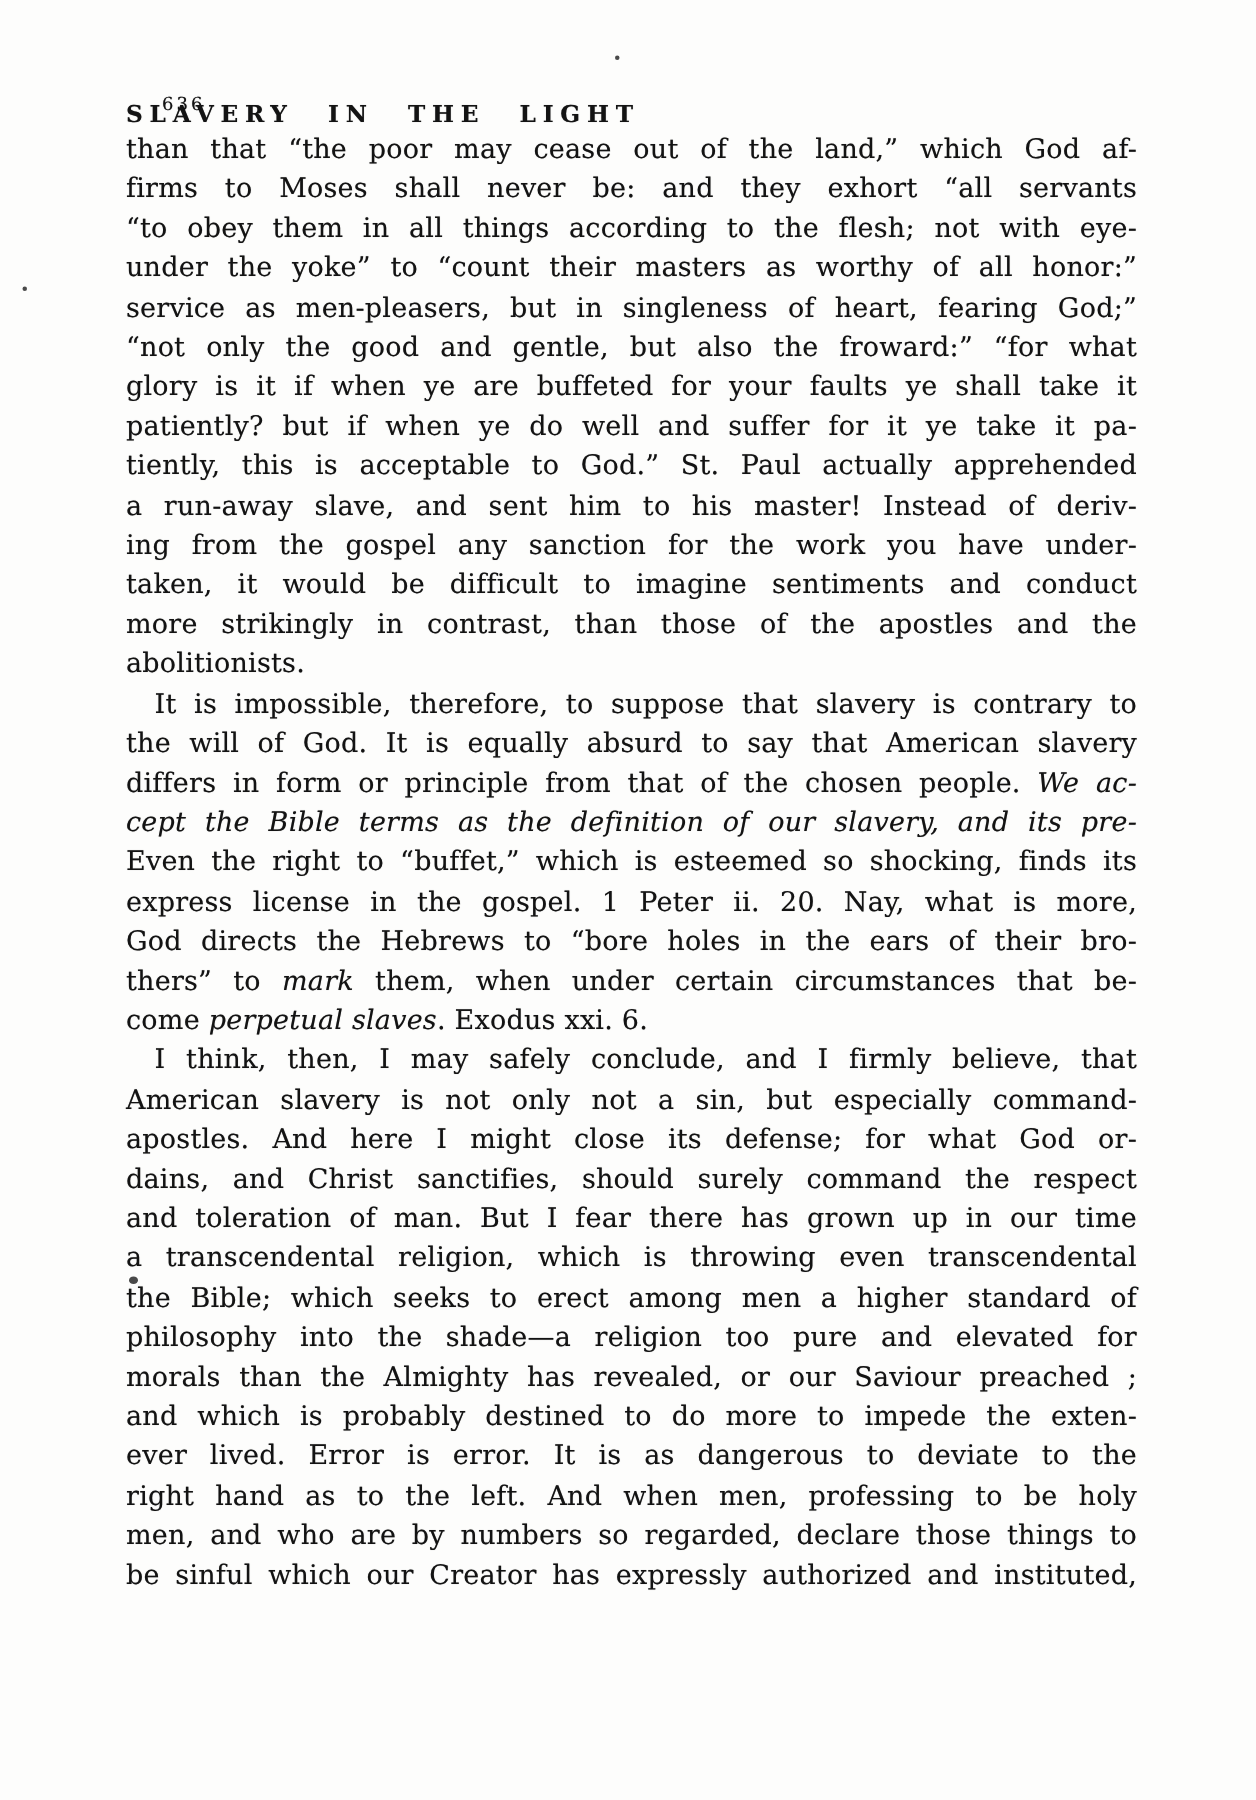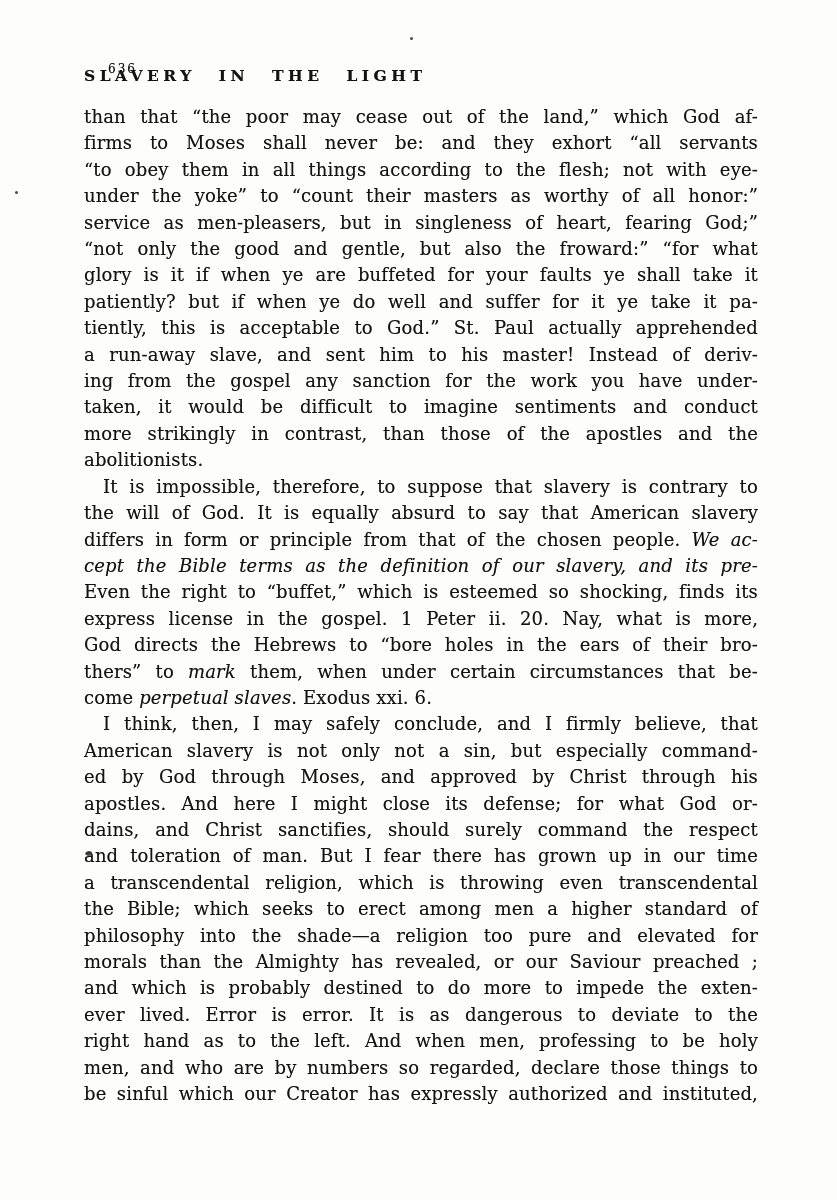--- a/index.html
+++ b/index.html
@@ -30,21 +30,21 @@
     left: 84px;
     width: 674px;
     font-size: 15.5px;
     font-weight: bold;
     letter-spacing: 4.5px;
     word-spacing: 13px;
     text-shadow: 0 0 0.5px rgba(0,0,0,0.5);
   }
   .body-text {
     position: absolute;
-    top: 104px;
+    top: 87px;
     left: 84px;
     width: 674px;
   }
   .paragraph { margin: 0; }
   .line {
     line-height: 26.4px;
     font-size: 18px;
     letter-spacing: 0.15px;
     text-align: justify;
     text-align-last: justify;
@@ -91,21 +91,20 @@
         <div class="line"><span class="seg italic">cept the Bible terms as the definition of our slavery, and its pre-</span></div>
         <div class="line"><span class="seg">Even the right to “buffet,” which is esteemed so shocking, finds its</span></div>
         <div class="line"><span class="seg">express license in the gospel. 1 Peter ii. 20.  Nay, what is more,</span></div>
         <div class="line"><span class="seg">God directs the Hebrews to “bore holes in the ears of their bro-</span></div>
         <div class="line"><span class="seg">thers” to </span><span class="seg italic">mark</span><span class="seg"> them, when under certain circumstances that be-</span></div>
         <div class="line no-justify"><span class="seg">come </span><span class="seg italic">perpetual slaves</span><span class="seg">.  Exodus xxi. 6.</span></div>
       </div>
       <div class="paragraph indent">
         <div class="line"><span class="seg">I think, then, I may safely conclude, and I firmly believe, that</span></div>
         <div class="line"><span class="seg">American slavery is not only not a sin, but especially command-</span></div>
-        <div class="line"><span class="seg">ed by God through Moses, and approved by Christ through his</span></div>
         <div class="line"><span class="seg">apostles.  And here I might close its defense; for what God or-</span></div>
         <div class="line"><span class="seg">dains, and Christ sanctifies, should surely command the respect</span></div>
         <div class="line"><span class="seg">and toleration of man.  But I fear there has grown up in our time</span></div>
         <div class="line"><span class="seg">a transcendental religion, which is throwing even transcendental</span></div>
         <div class="line"><span class="seg">the Bible; which seeks to erect among men a higher standard of</span></div>
         <div class="line"><span class="seg">philosophy into the shade—a religion too pure and elevated for</span></div>
         <div class="line"><span class="seg">morals than the Almighty has revealed, or our Saviour preached ;</span></div>
         <div class="line"><span class="seg">and which is probably destined to do more to impede the exten-</span></div>
         <div class="line"><span class="seg">ever lived.  Error is error.  It is as dangerous to deviate to the</span></div>
         <div class="line"><span class="seg">right hand as to the left.  And when men, professing to be holy</span></div>

